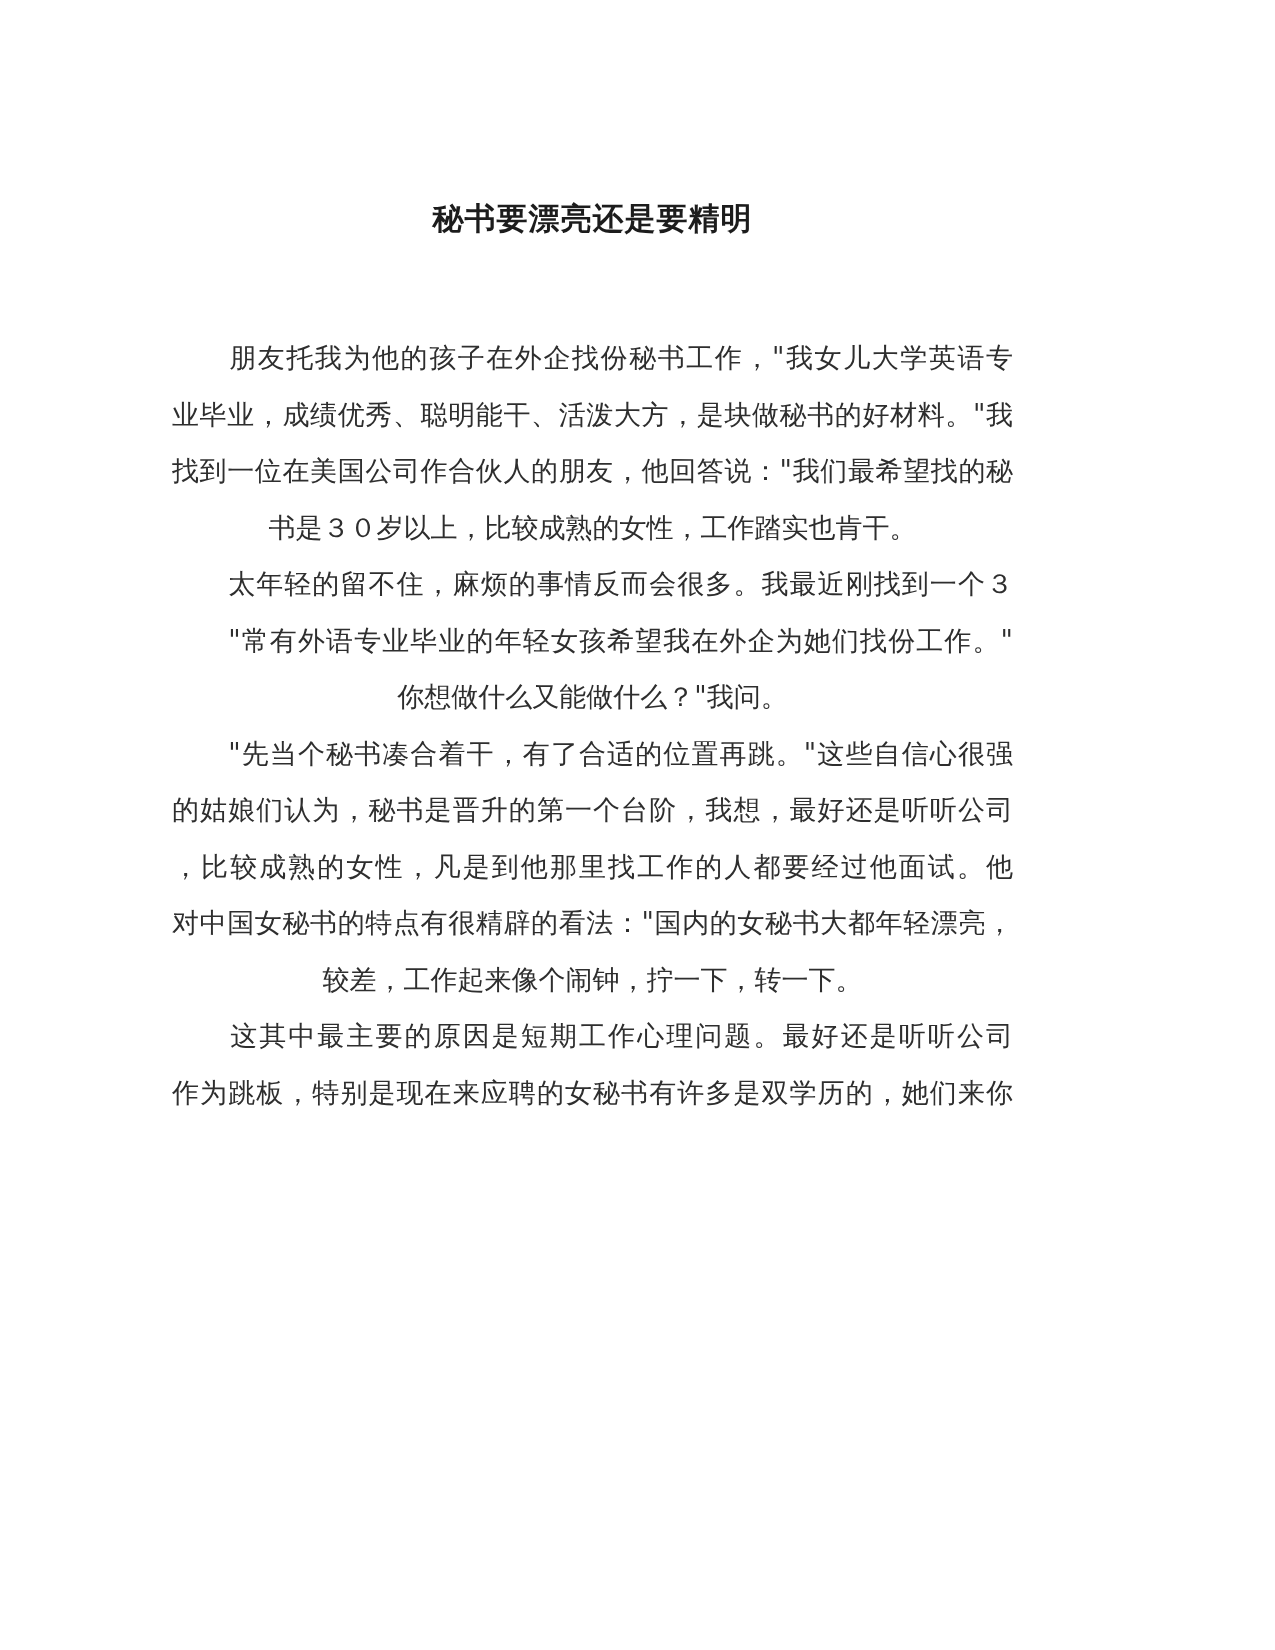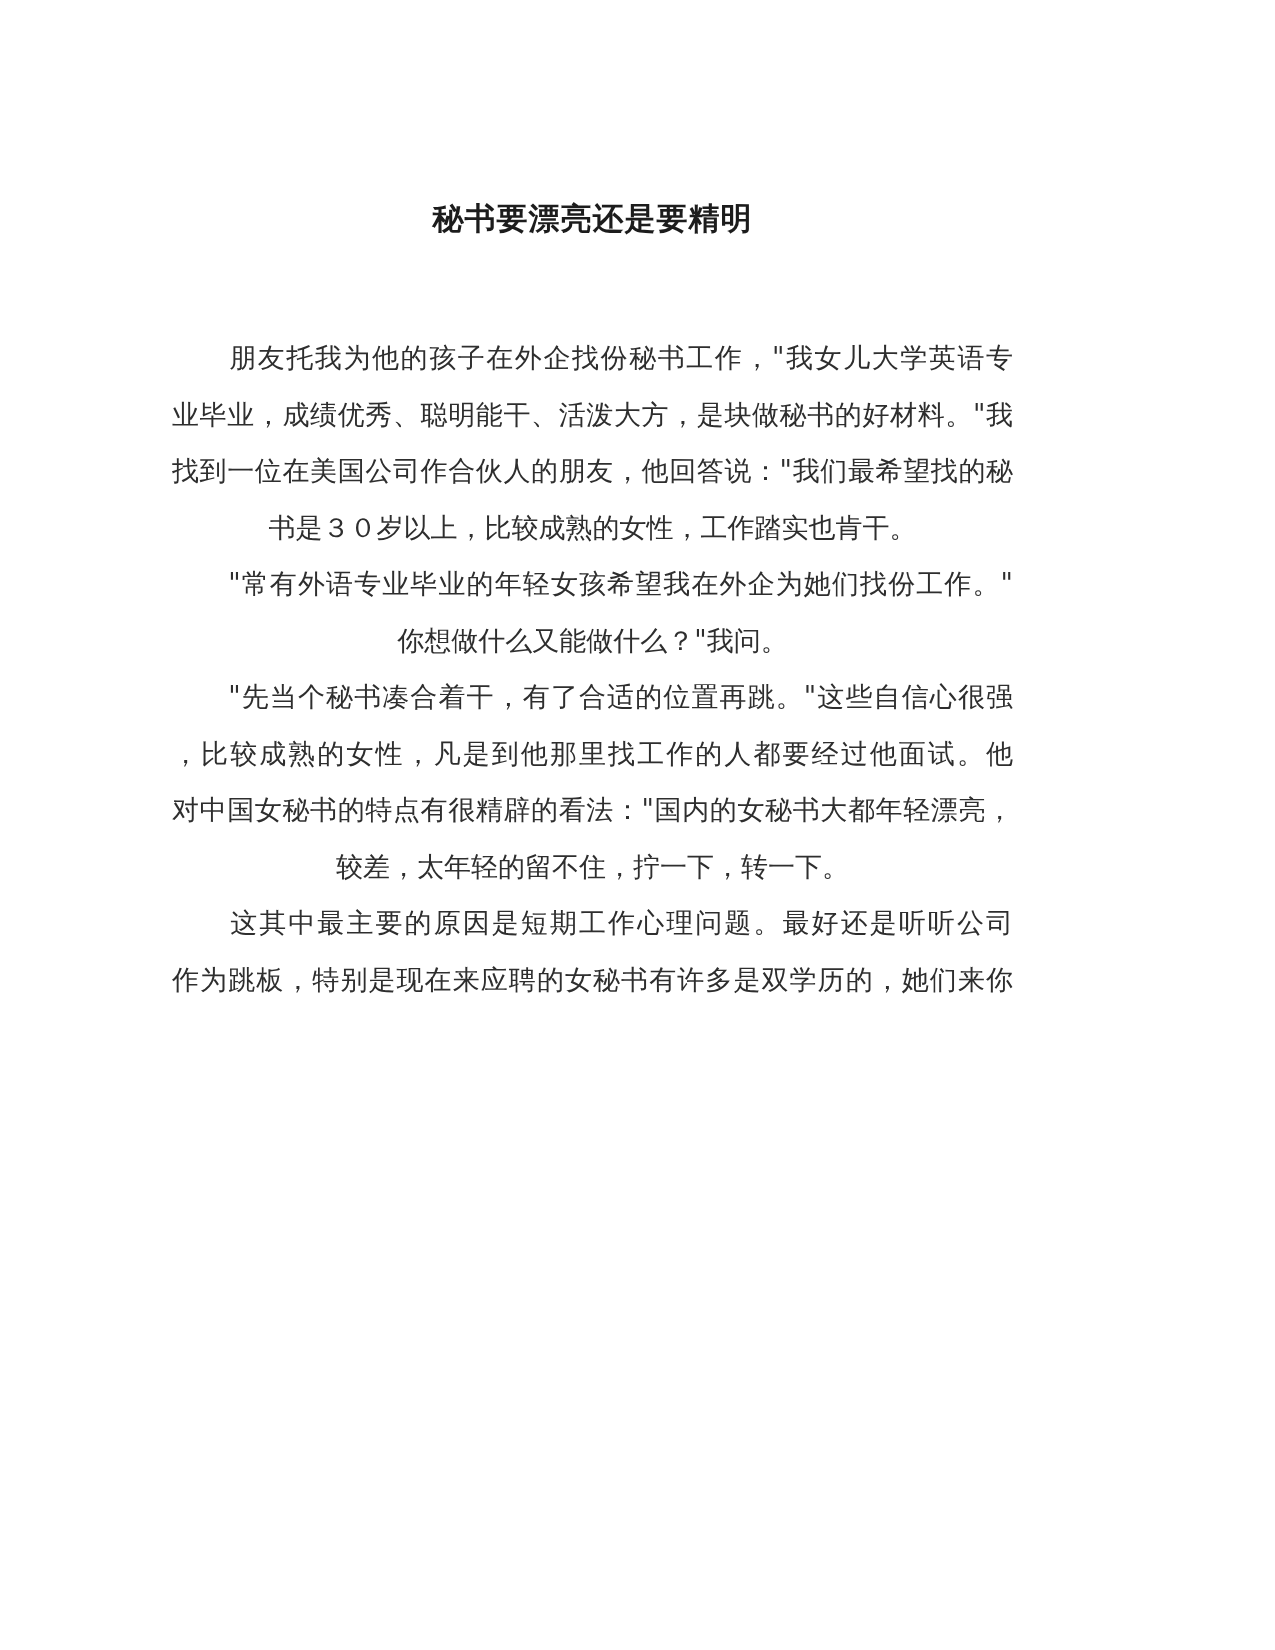--- a/index.html
+++ b/index.html
@@ -55,23 +55,25 @@
 
 <div class="page">
 
   <div class="doc-title">秘书要漂亮还是要精明</div>
 
   <div class="doc-body">
     <div class="line fill">　　朋友托我为他的孩子在外企找份秘书工作，"我女儿大学英语专</div>
     <div class="line fill">业毕业，成绩优秀、聪明能干、活泼大方，是块做秘书的好材料。"我</div>
     <div class="line fill">找到一位在美国公司作合伙人的朋友，他回答说："我们最希望找的秘</div>
     <div class="line">书是３０岁以上，比较成熟的女性，工作踏实也肯干。</div>
+    <div class="line fill">　　太年轻的留不住，麻烦的事情反而会很多。我最近刚找到一个３</div>
     <div class="line fill">　　"常有外语专业毕业的年轻女孩希望我在外企为她们找份工作。"</div>
     <div class="line">你想做什么又能做什么？"我问。</div>
     <div class="line fill">　　"先当个秘书凑合着干，有了合适的位置再跳。"这些自信心很强</div>
+    <div class="line fill">的姑娘们认为，秘书是晋升的第一个台阶，我想，最好还是听听公司</div>
     <div class="line fill">，比较成熟的女性，凡是到他那里找工作的人都要经过他面试。他</div>
     <div class="line fill">对中国女秘书的特点有很精辟的看法："国内的女秘书大都年轻漂亮，</div>
-    <div class="line">较差，太年轻的留不住，拧一下，转一下。</div>
+    <div class="line">较差，工作起来像个闹钟，拧一下，转一下。</div>
     <div class="line fill">　　这其中最主要的原因是短期工作心理问题。最好还是听听公司</div>
     <div class="line fill">作为跳板，特别是现在来应聘的女秘书有许多是双学历的，她们来你</div>
   </div>
 
 </div>
 
 </body></html>

